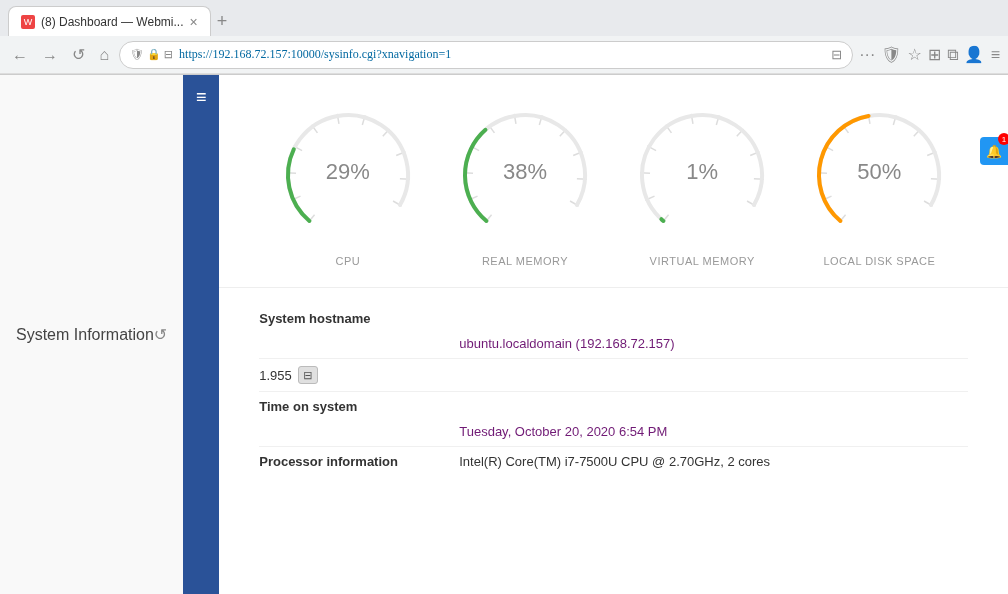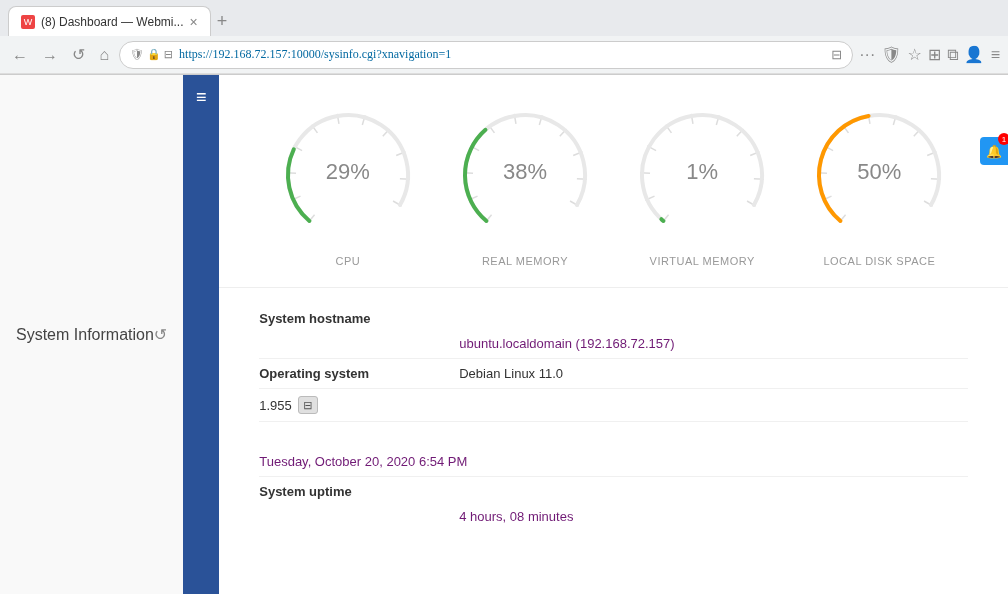--- a/index.html
+++ b/index.html
@@ -196,40 +196,35 @@
         </div>
 
       <div class="info-section" id="info-section">
       <div class="info-row">
     <div class="info-key">System hostname</div>
     <div class="info-val">
               <a href="#">ubuntu.localdomain (192.168.72.157)</a>
             </div>
   </div>
           <div class="info-row">
-    <div class="info-key">Operating system</div>
-    <div class="info-val">
-              <span>Debian Linux 11.0</span>
-            </div>
-  </div>
-          <div class="info-row">
     <div class="info-val">
               <span>1.955</span>
       <span class="icon-btn">⊟</span>
             </div>
   </div>
           <div class="info-row">
+    <div class="info-key">Time on system</div>
     <div class="info-val">
               <a href="#">Tuesday, October 20, 2020 6:54 PM</a>
             </div>
   </div>
           <div class="info-row">
-    <div class="info-key">System uptime</div>
-    <div class="info-val">
-              <a href="#">4 hours, 08 minutes</a>
+    <div class="info-key">Processor information</div>
+    <div class="info-val">
+              <span>Intel(R) Core(TM) i7-7500U CPU @ 2.70GHz, 2 cores</span>
             </div>
   </div>
         </div>
     </div>
   </div>
 </div>
 
 <div class="bell-btn" style="position:fixed;right:0;top:137px;">
   <span>🔔</span>
   <span class="bell-badge">1</span>

